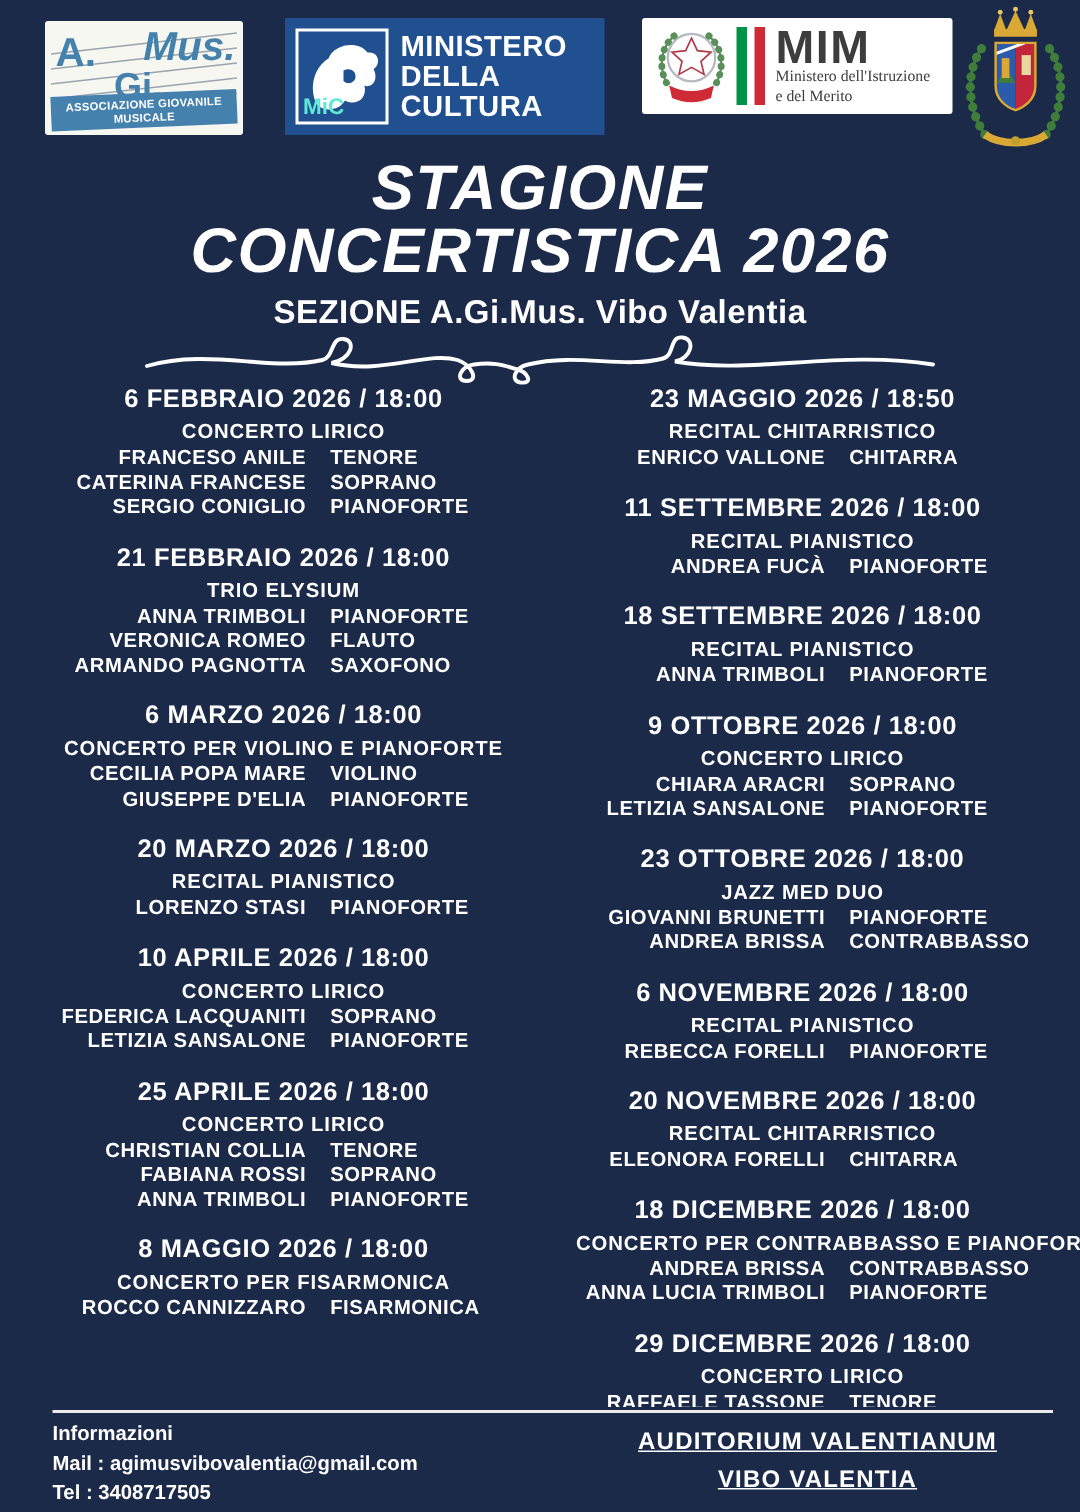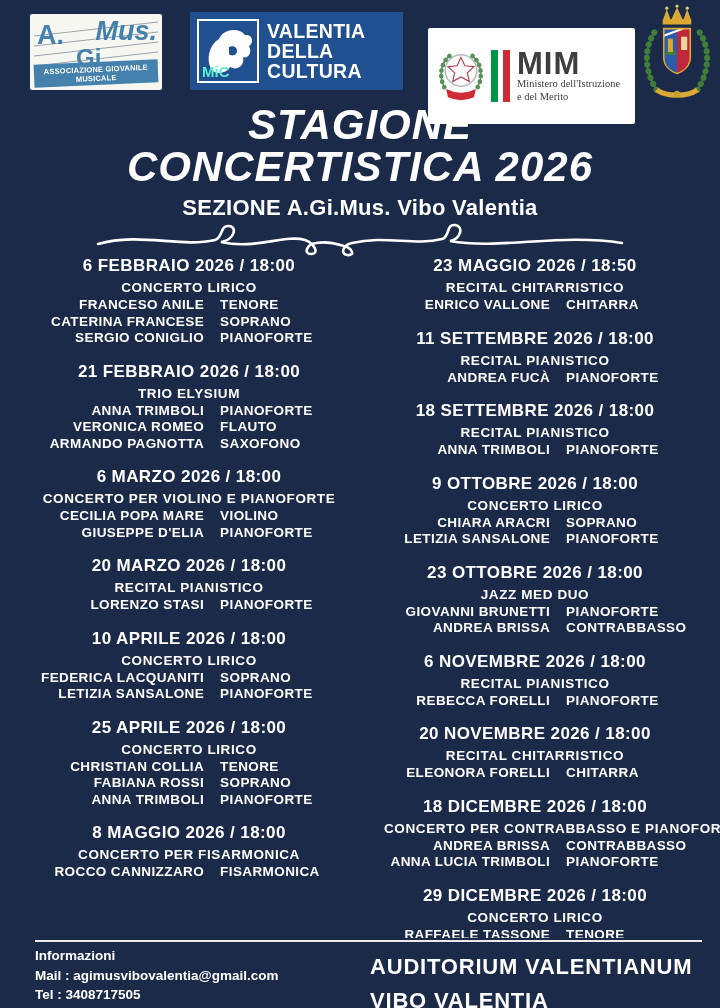--- a/index.html
+++ b/index.html
@@ -22,21 +22,21 @@
   .ag-mus{right:5px;top:2px;font-size:27px;font-style:italic;}
   .ag-gi{left:46px;top:30px;font-size:24px;}
   .ag-banner{position:absolute;left:4px;right:4px;bottom:5px;background:var(--agimus-teal);color:#fff;
     font-size:7.5px;font-weight:700;text-align:center;padding:2.5px 0;transform:rotate(-2.5deg);letter-spacing:.2px;}
 
   .mic{left:190px;top:12px;width:213px;height:78px;background:var(--mic-blue);display:flex;align-items:center;padding:7px;}
   .mic-emblem{position:relative;width:62px;height:64px;border:2px solid #fff;margin-right:8px;flex:none;}
   .mic-abbr{position:absolute;left:3px;bottom:1px;color:#5eead4;font-weight:700;font-size:15px;}
   .mic-text{color:#fff;font-weight:700;font-size:19.5px;line-height:1.03;letter-spacing:.3px;}
 
-  .mim{left:428px;top:28px;width:207px;height:96px;background:#fff;display:flex;align-items:center;padding:6px 7px;border-radius:2px;}
+  .mim{left:428px;top:12px;width:207px;height:64px;background:#fff;display:flex;align-items:center;padding:6px 7px;border-radius:2px;}
   .mim-bars{display:flex;gap:5px;margin:0 7px 0 4px;flex:none;}
   .mim-bars span{width:7px;height:52px;display:block;}
   .bar-green{background:var(--flag-green);}
   .bar-red{background:var(--flag-red);}
   .mim-text{color:var(--mim-text);}
   .mim-abbr{font-size:31px;font-weight:800;line-height:.95;letter-spacing:1px;}
   .mim-sub{font-size:10.5px;line-height:1.18;font-weight:500;font-family:Liberation Serif, serif;}
 
   .crest{right:6px;top:0;width:74px;height:100px;}
 
@@ -57,21 +57,21 @@
   .performer-row{display:grid;grid-template-columns:55% 1fr;column-gap:16px;font-size:13.5px;
     font-weight:700;letter-spacing:.4px;line-height:16.5px;}
   .p-name{text-align:right;white-space:nowrap;}
   .p-role{text-align:left;white-space:nowrap;}
 
   
   .footer{position:absolute;left:0;bottom:0;width:720px;height:68px;}
   .footer-line{position:absolute;left:35px;right:18px;top:0;border-top:2px solid #eaeaea;}
   .footer-inner{position:absolute;left:0;right:0;top:6px;bottom:0;display:flex;justify-content:space-between;}
   .contact{padding-left:35px;font-size:13.5px;font-weight:700;line-height:1.45;}
-  .venue{width:350px;text-align:left;padding-top:4px;font-size:22px;font-weight:800;letter-spacing:.8px;line-height:1.55;}
+  .venue{width:350px;text-align:center;padding-top:4px;font-size:16px;font-weight:800;letter-spacing:.8px;line-height:1.55;text-decoration:underline;}
 </style>
 </head>
 <body>
 
 <div class="poster">
 
   <div class="header">
 
     <div class="logo agimus">
       <svg width="132" height="76" viewBox="0 0 132 76">
@@ -89,21 +89,21 @@
 
     <div class="logo mic">
       <div class="mic-emblem">
         <svg width="58" height="60" viewBox="0 0 58 60">
           <path d="M12,48 C7,38 10,24 20,18 C24,8 40,6 46,14 C54,13 55,22 50,25 C54,33 48,38 44,36 C46,45 38,50 31,46 C27,53 16,54 12,48 Z" fill="#ffffff"></path>
           <path d="M30,26 C34,24 38,26 38,30 C38,34 33,36 30,33 Z" fill="#20508f"></path>
         </svg>
         <span class="mic-abbr">MiC</span>
       </div>
       <div class="mic-text">
-        <div>VALENTIA</div>
+        <div>MINISTERO</div>
         <div>DELLA</div>
         <div>CULTURA</div>
       </div>
     </div>
 
     <div class="logo mim">
       <svg width="52" height="62" viewBox="0 0 56 64">
         <circle cx="28" cy="26" r="17" fill="none" stroke="#b3bac0" stroke-width="1.6"></circle>
         <polygon points="28,12 32.2,21 42,22 34.8,28.6 37,38 28,33 19,38 21.2,28.6 14,22 23.8,21" fill="#ffffff" stroke="#b23a48" stroke-width="1.2"></polygon>
         <path d="M10,44 C4,32 6,18 16,10" stroke="#5a8f5a" stroke-width="1.6" fill="none"></path>

